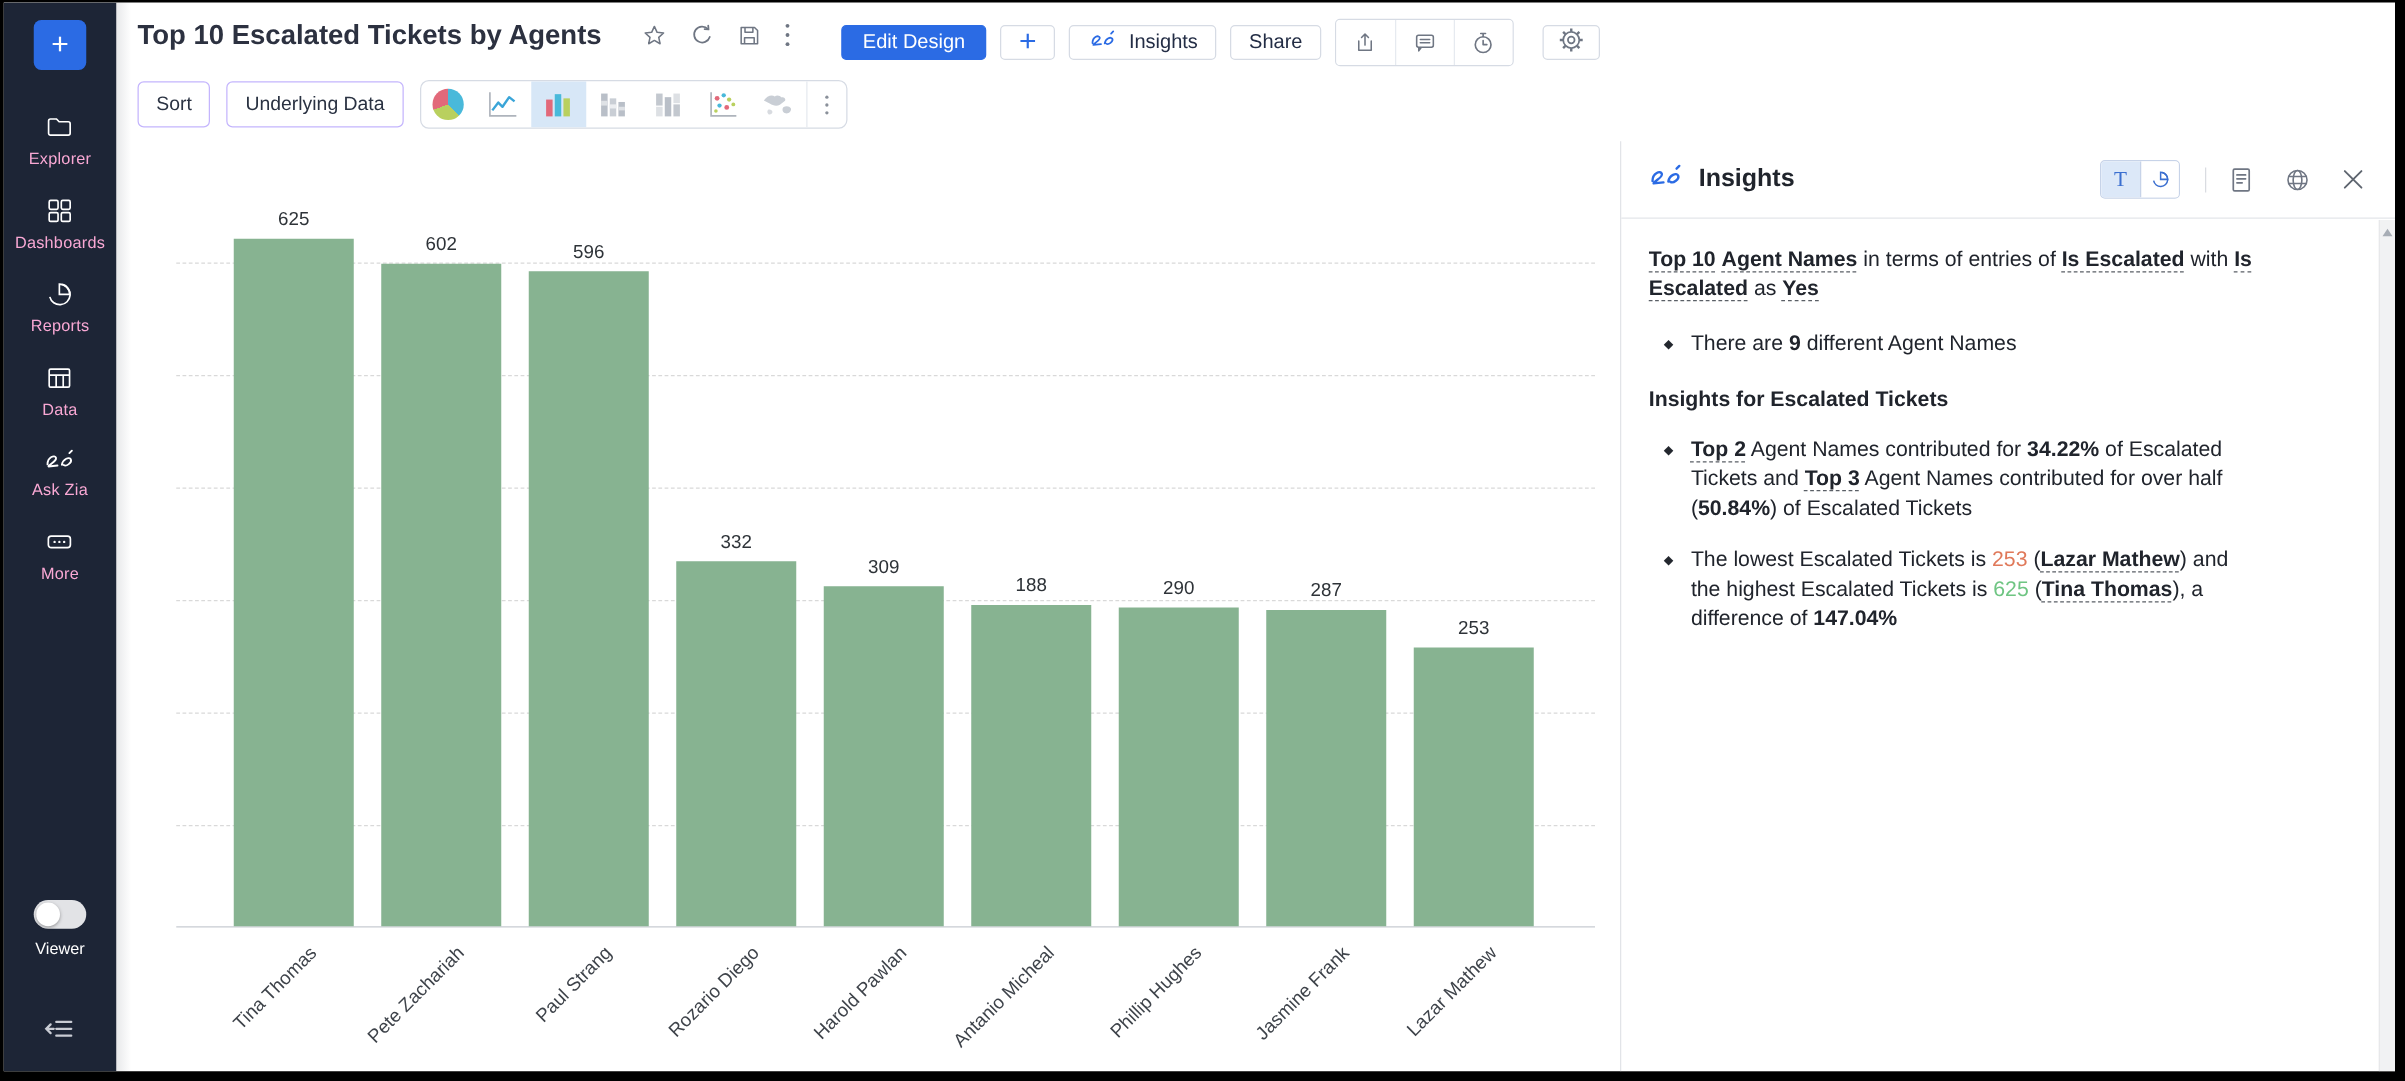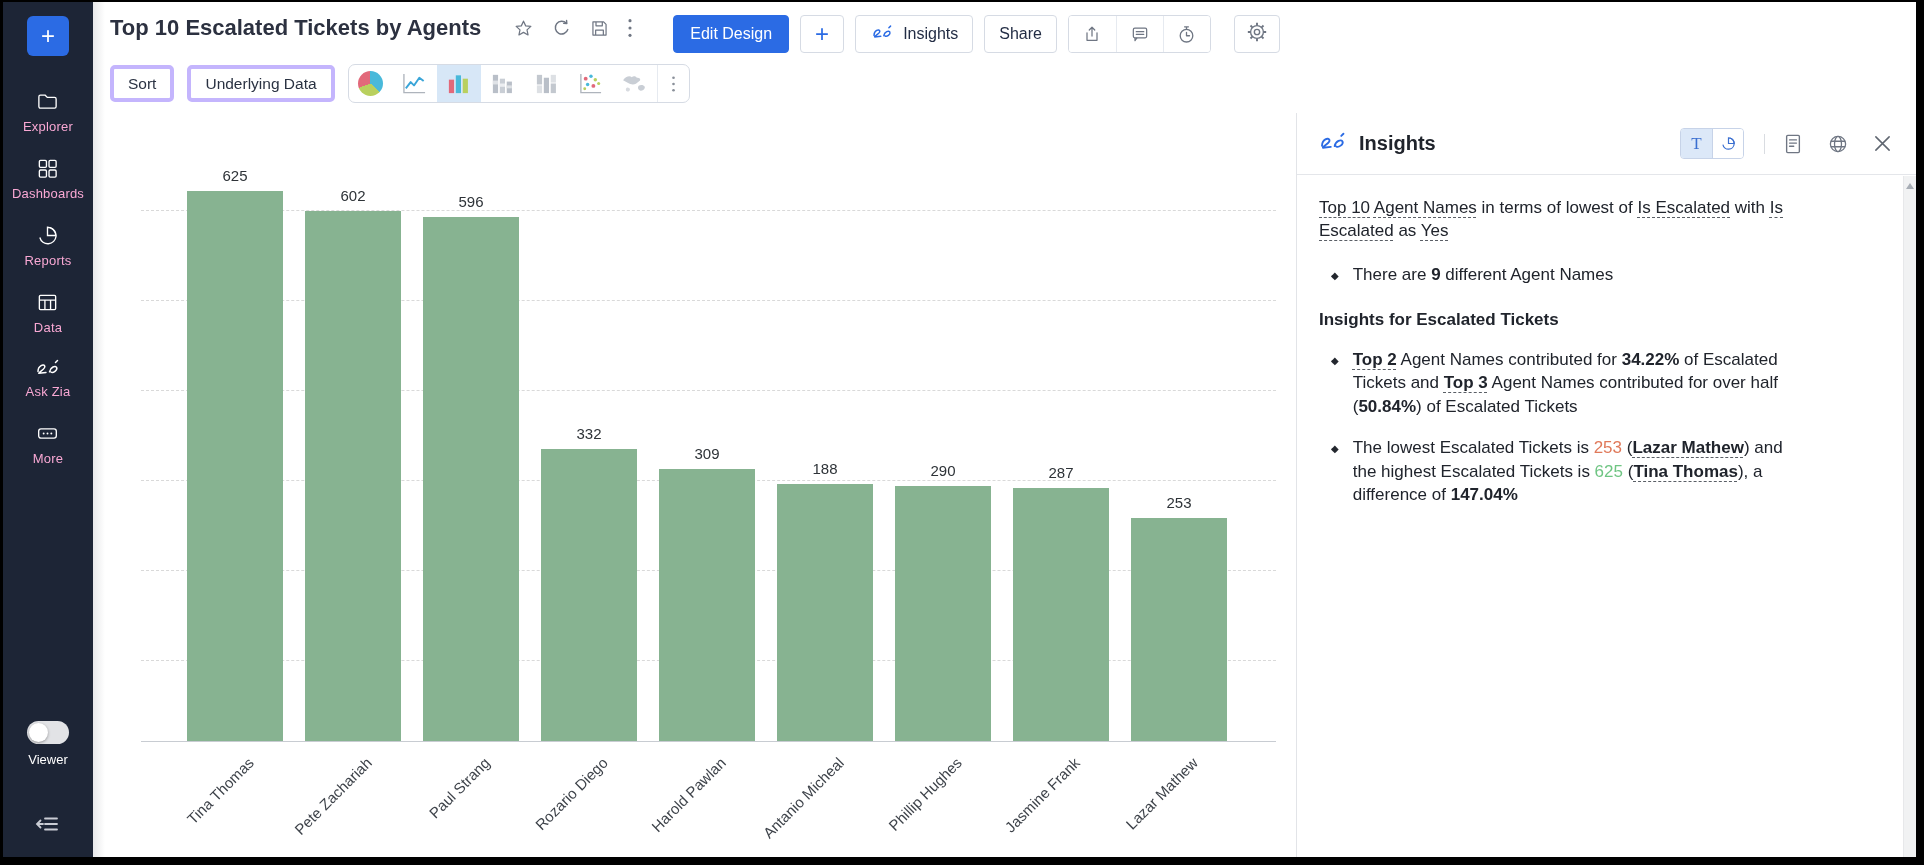--- a/index.html
+++ b/index.html
@@ -24,31 +24,31 @@
   .edge-fade { position:absolute; left:0; top:0; bottom:0; width:12px; background:linear-gradient(to right, rgba(29,37,54,.10), rgba(29,37,54,0)); pointer-events:none; }
 
   .hdr { display:flex; align-items:flex-start; padding:13px 9px 0 17px;gap:40px; }
   .title-row { display:flex; align-items:center; gap:14px; }
   .page-title { font-size:22px; font-weight:700; color:#2c3140; }
   .title-icons { display:flex; align-items:center; gap:17px; margin-left:18px; color:#6f7683; }
   .title-icons .ticon { cursor:pointer; display:flex; align-items:center; }
   .subtitle { margin-top:7px; font-size:15px; color:#7b828f; }
 
   .hdr-actions { display:flex; align-items:center; gap:11px; }
-  .btn { height:38px; display:flex; align-items:center; justify-content:center; gap:8px; background:#fff; border:1px solid #d6dbe4; border-radius:4px; padding:0 14px; font-size:16px; color:#232d45; cursor:pointer; font-family:"Liberation Sans",sans-serif; }
+  .btn { height:28px; display:flex; align-items:center; justify-content:center; gap:8px; background:#fff; border:1px solid #d6dbe4; border-radius:4px; padding:0 14px; font-size:16px; color:#232d45; cursor:pointer; font-family:"Liberation Sans",sans-serif; }
   .btn-primary { background:#2b6be4; border-color:#2b6be4; color:#fff; padding:0 16px; }
   .btn-plus { width:44px; color:#2b6be4; font-size:24px; padding:0; }
   .icon-group { display:flex; height:38px; border:1px solid #d6dbe4; border-radius:4px; overflow:hidden; }
   .icon-cell { width:47px; display:flex; align-items:center; justify-content:center; cursor:pointer; background:#fff; }
   .icon-cell + .icon-cell { border-left:1px solid #e6eaf0; }
   .gear-btn { width:46px; padding:0; margin-left:12px; }
 
   
   .rtoolbar { display:flex; align-items:center; gap:13px; padding:11px 0 10px 17px; }
-  .tbtn { height:37px; background:#fff; border:4px solid #c4b5fd; border-radius:5px; padding:0 14px; font-size:15.5px; color:#2a3242; cursor:pointer; font-family:"Liberation Sans",sans-serif; }
+  .tbtn { height:37px; background:#fff; border:1px solid #c4b5fd; border-radius:5px; padding:0 14px; font-size:15.5px; color:#2a3242; cursor:pointer; font-family:"Liberation Sans",sans-serif; }
   .chart-icons { display:flex; align-items:stretch; height:39px; border:1px solid #d6dbe4; border-radius:7px; overflow:hidden; background:#fff; }
   .ci-cell { width:44px; display:flex; align-items:center; justify-content:center; cursor:pointer; }
   .ci-cell.sel { background:#d7e7f7; }
   .ci-kebab { width:32px; border-left:1px solid #e6eaf0; display:flex; align-items:center; justify-content:center; cursor:pointer; }
   .pie-mini { width:25px; height:25px; border-radius:50%; background:conic-gradient(#49b9da 0 135deg, #b9d05e 135deg 250deg, #e2697a 250deg 360deg); }
 
   
   .content-row { flex:1; display:flex; min-height:0; }
   .chart-area { flex:1; position:relative; padding-top:9px; min-width:0; }
   .plot { margin-left:48px; width:1135px; height:620px; position:relative; border-bottom:1px solid #c8ccd2; }
@@ -72,21 +72,21 @@
   .ins-hicon { display:flex; align-items:center; justify-content:center; cursor:pointer; margin-left:0; }
   .ins-hicon + .ins-hicon { margin-left:24px; }
 
   .ins-body { flex:1; padding:21px 110px 20px 22px; font-size:17px; color:#20242c; line-height:1.38; overflow:hidden; position:relative; }
   .insight-intro { margin-bottom:20px; }
   .insight-heading { font-weight:700; margin:22px 0 16px; }
   .insight-bullet { display:flex; margin:16px 0 18px 12px; }
   .insight-bullet::before { content:"\25C6"; font-size:10px; color:#23272e; margin:6px 14px 0 0; flex-shrink:0; }
   .b { font-weight:700; }
   .ud { text-decoration:underline dashed 1px; text-underline-offset:4px; text-decoration-color:#5a5f66; cursor:pointer; }
-  .insight-intro .ud { font-weight:400; }
+  .insight-intro .ud { font-weight:700; }
 
   .scroll-track { position:absolute; right:0; top:63px; bottom:0; width:13px; background:#f1f2f3; border-left:1px solid #e7e8ea; }
   .scroll-up { position:absolute; top:7px; left:2px; width:0; height:0; border-left:4.5px solid transparent; border-right:4.5px solid transparent; border-bottom:6px solid #a7adb5; }
 </style>
 </head>
 <body>
 
 <div class="window">
 
   <aside class="sidebar">
@@ -399,21 +399,21 @@
               </svg>
           </span>
           <span class="ins-hicon">
             <svg width="19" height="19" viewBox="0 0 20 20" stroke="#5f6670" stroke-width="1.6" stroke-linecap="round">
                 <path d="M3 3l14 14M17 3 3 17"></path>
               </svg>
           </span>
         </div>
 
         <div class="ins-body" id="insights-body">
-            <div class="insight-intro"><span><span class="ud">Top 10</span><span> </span><span class="ud">Agent Names</span><span> in terms of lowest of </span><span class="ud">Is Escalated</span><span> with </span><span class="ud">Is Escalated</span><span> as </span><span class="ud">Yes</span></span></div>
+            <div class="insight-intro"><span><span class="ud">Top 10</span><span> </span><span class="ud">Agent Names</span><span> in terms of entries of </span><span class="ud">Is Escalated</span><span> with </span><span class="ud">Is Escalated</span><span> as </span><span class="ud">Yes</span></span></div>
             <div class="insight-bullet">
               <span><span>There are </span><span class="b">9</span><span> different Agent Names</span></span>
             </div>
             <div class="insight-heading">Insights for Escalated Tickets</div>
             <div class="insight-bullet">
               <span><span class="b ud">Top 2</span><span> Agent Names contributed for </span><span class="b">34.22%</span><span> of Escalated Tickets and </span><span class="b ud">Top 3</span><span> Agent Names contributed for over half (</span><span class="b">50.84%</span><span>) of Escalated Tickets</span></span>
             </div>
             <div class="insight-bullet">
               <span><span>The lowest Escalated Tickets is </span><span style="color: rgb(224, 121, 90);">253</span><span> (</span><span class="b ud">Lazar Mathew</span><span>) and the highest Escalated Tickets is </span><span style="color: rgb(111, 197, 131);">625</span><span> (</span><span class="b ud">Tina Thomas</span><span>), a difference of </span><span class="b">147.04%</span></span>
             </div>

